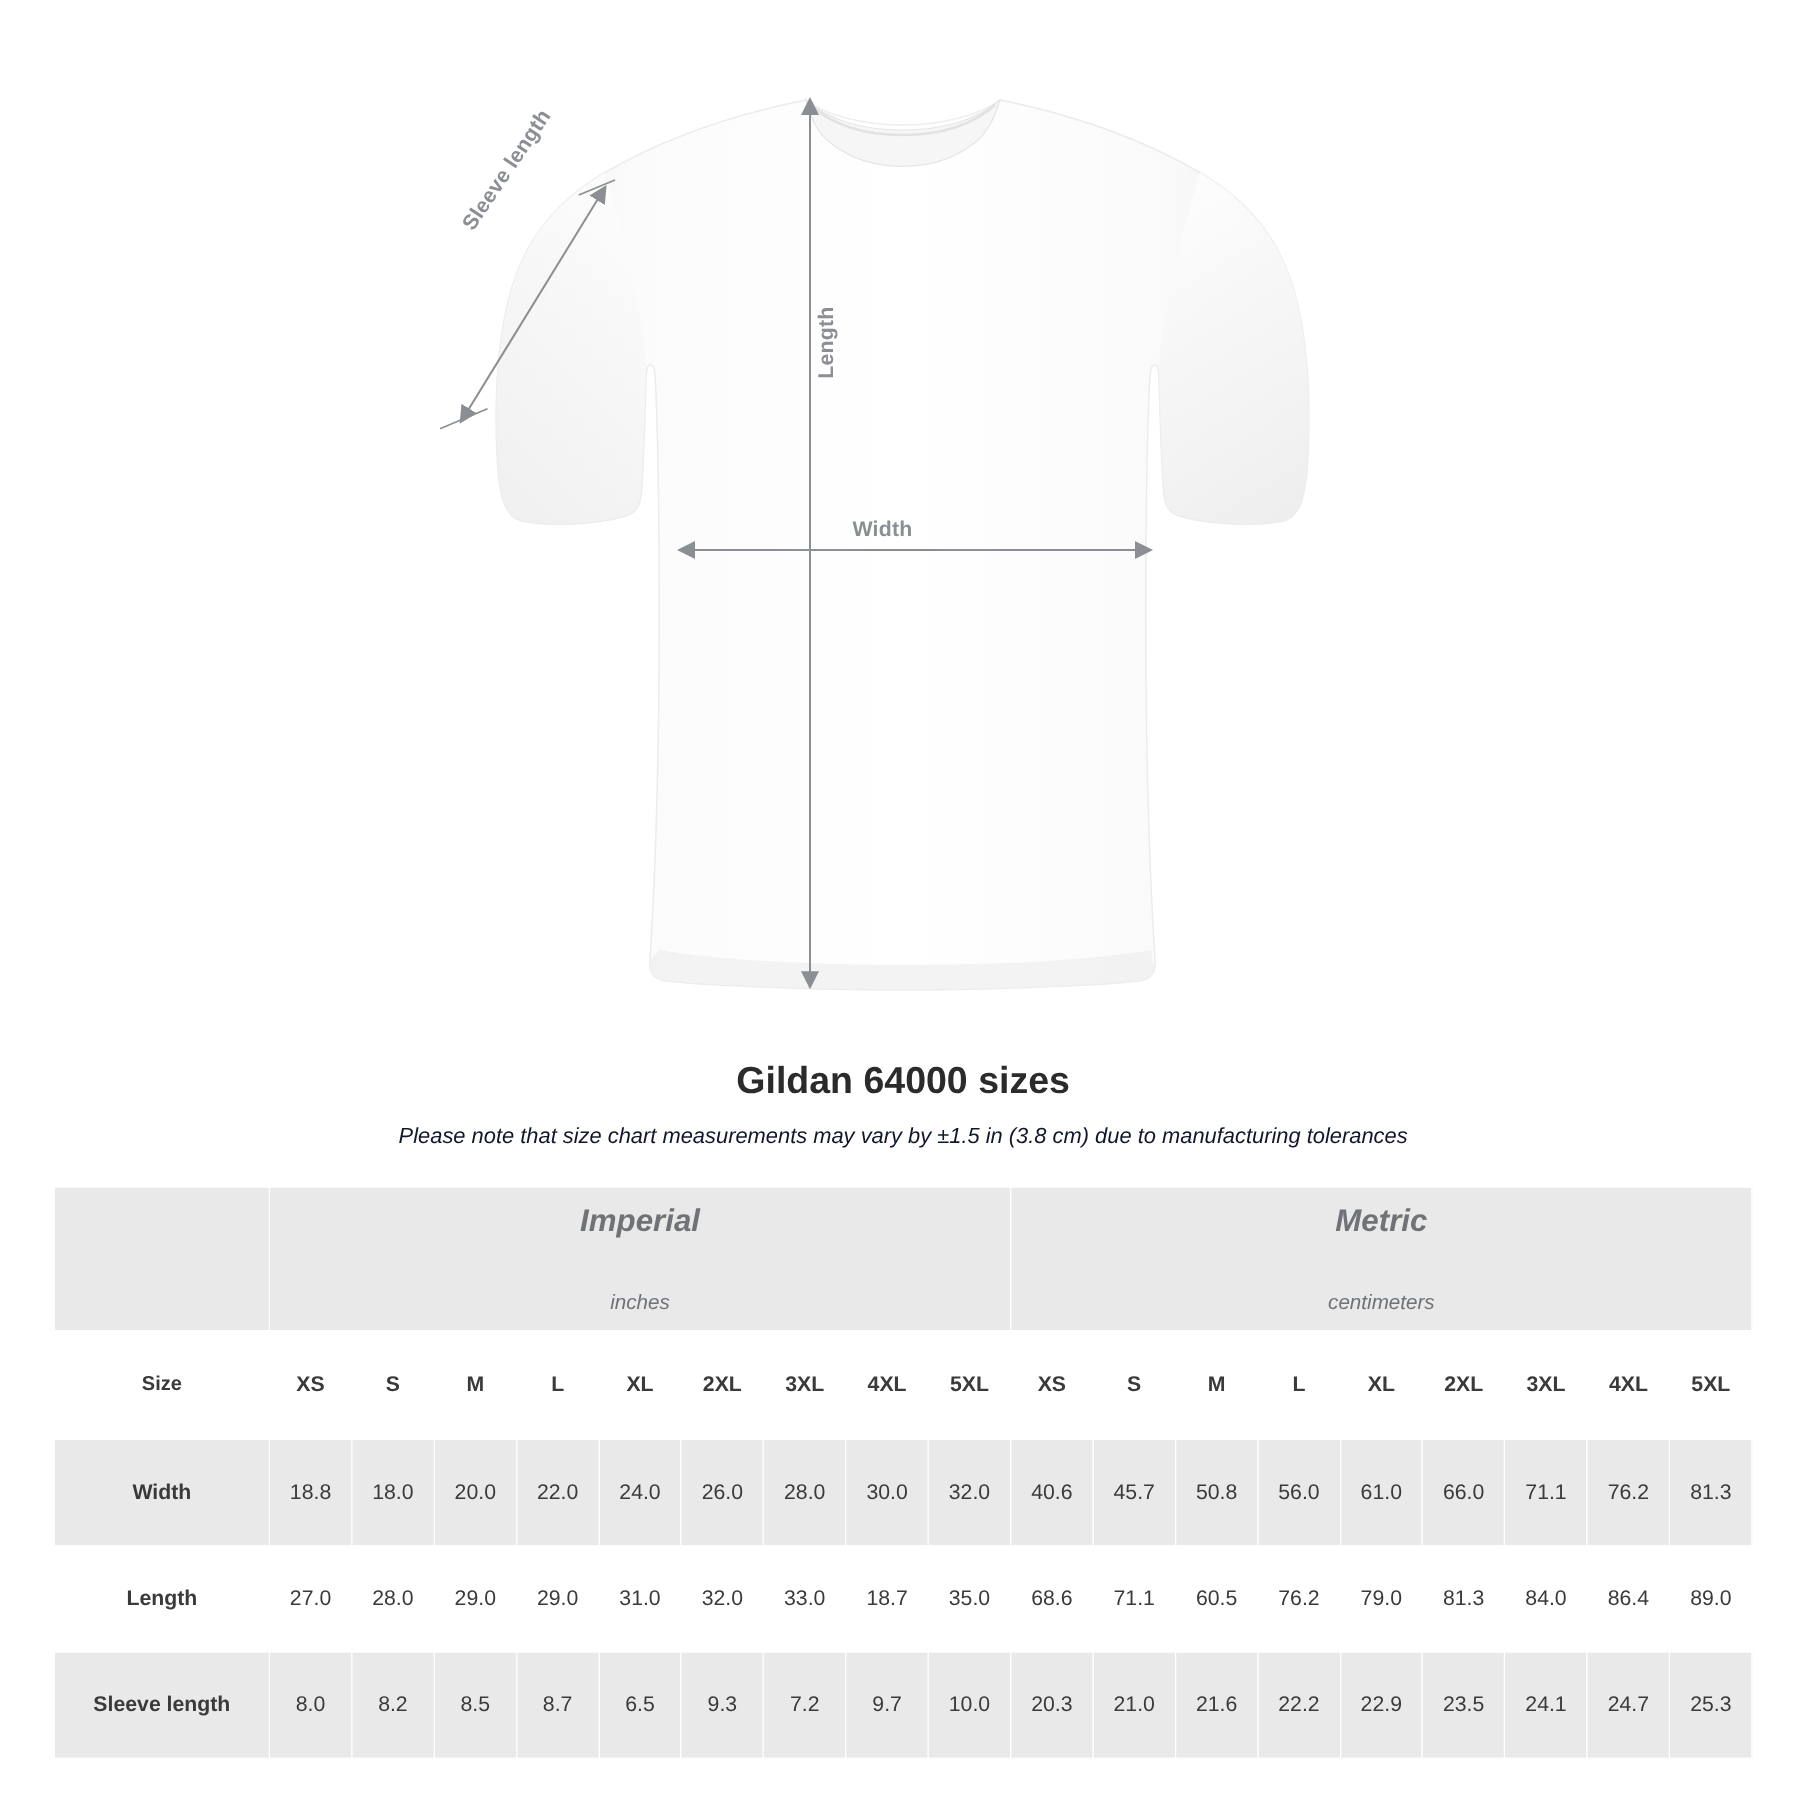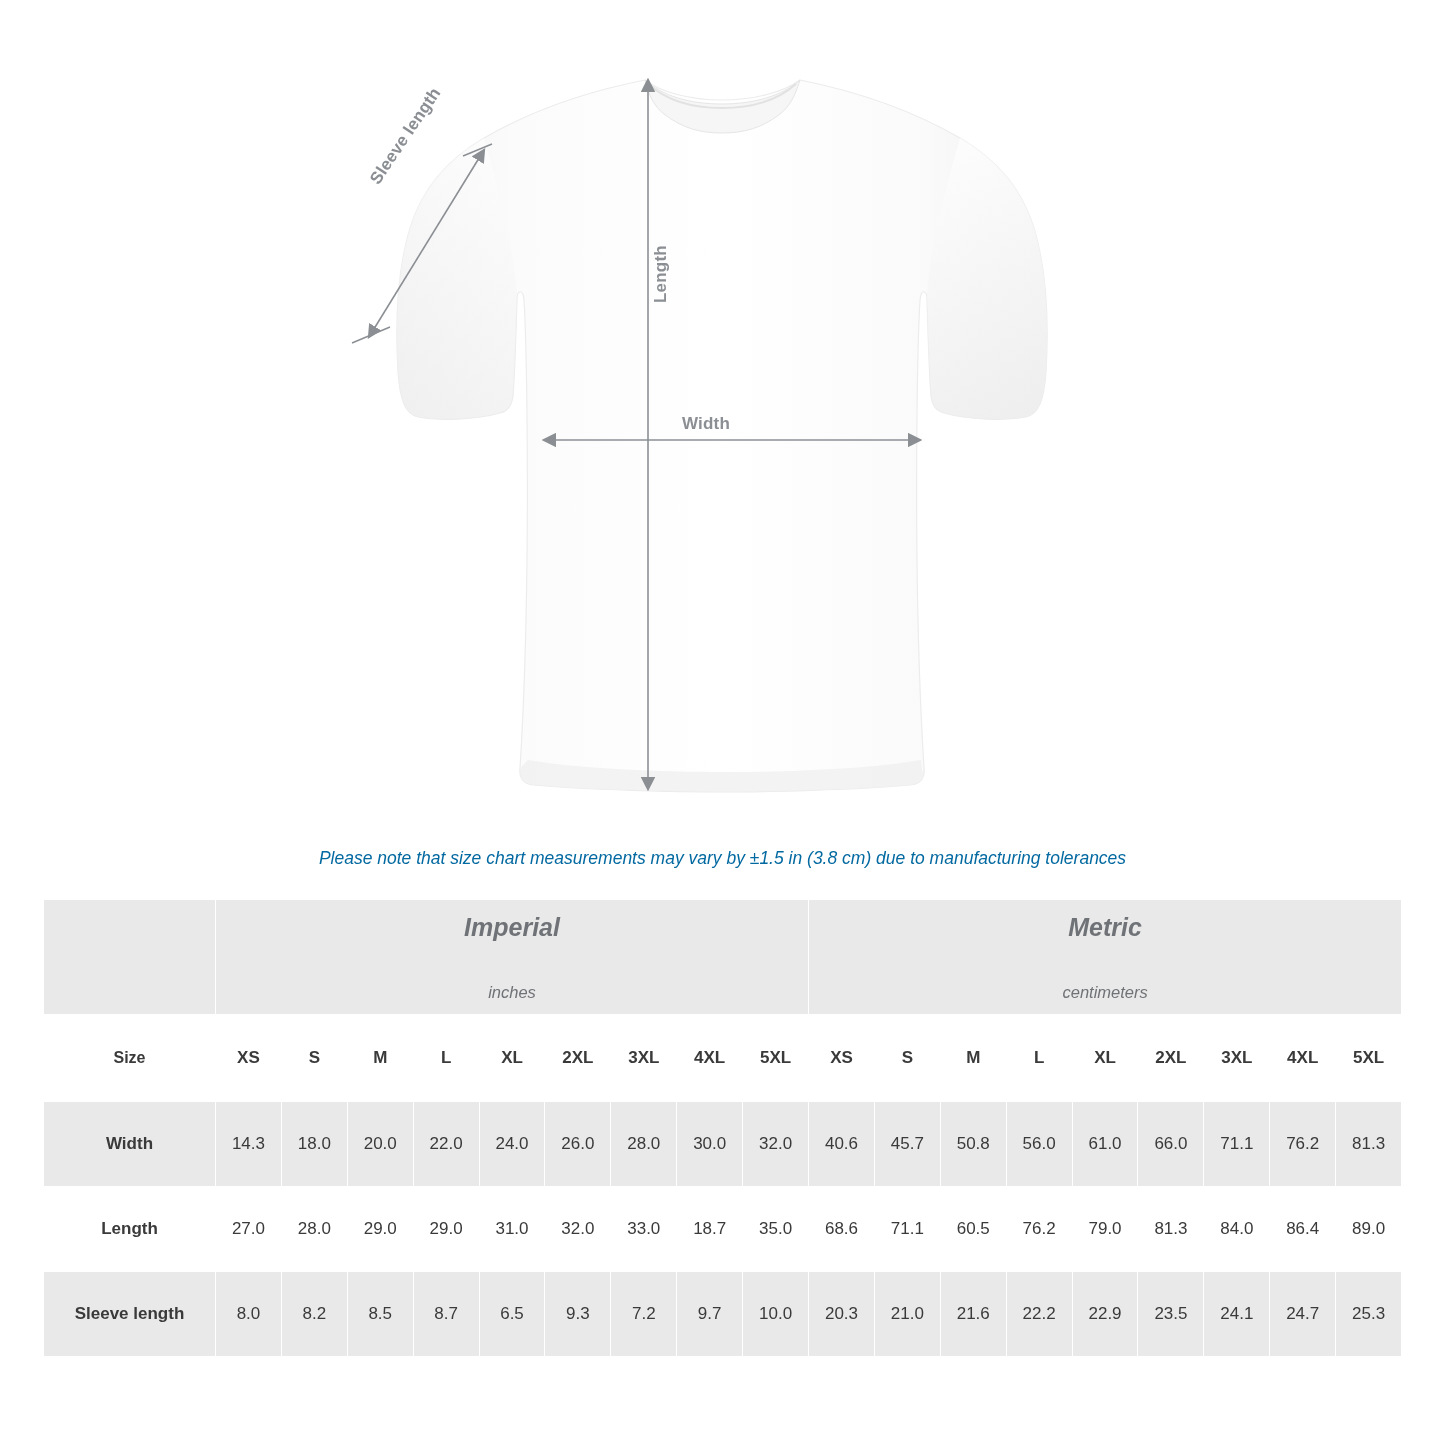--- a/index.html
+++ b/index.html
@@ -61,21 +61,21 @@
   }
   .chart-title {
     font-size: 30px;
     font-weight: bold;
     color: #2b2b2b;
     margin: 0;
   }
   .chart-note {
     font-size: 17.5px;
     font-style: italic;
-    color: #0369a1;
+    color: #0f172a;
     margin: 16px 0 0 0;
   }
 
   
   .table-wrap {
     margin: 30px 43px 0 43px;
   }
   table.size-table {
     border-collapse: collapse;
     width: 1359px;
@@ -215,20 +215,21 @@
       <line x1="544" y1="440" x2="920" y2="440" marker-start="url(#arrow-start)" marker-end="url(#arrow-end)"></line>
     </g>
   </svg>
 
   <div class="dim-label label-sleeve">Sleeve length</div>
   <div class="dim-label label-length">Length</div>
   <div class="dim-label label-width">Width</div>
 </div>
 
 <div class="title-block">
+  <h1 class="chart-title">Gildan 64000 sizes</h1>
   <p class="chart-note">Please note that size chart measurements may vary by ±1.5 in (3.8 cm) due to manufacturing tolerances</p>
 </div>
 
 <div class="table-wrap">
   <table class="size-table">
     <colgroup>
       <col style="width:172px">
       <col span="18" style="width:65.9px">
     </colgroup>
     <tbody>
@@ -261,21 +262,21 @@
         <td>L</td>
         <td>XL</td>
         <td>2XL</td>
         <td>3XL</td>
         <td>4XL</td>
         <td>5XL</td>
       </tr>
 
       <tr class="data-row row-shade">
         <td class="rowlabel">Width</td>
-        <td>14.3</td>
+        <td>18.8</td>
         <td>18.0</td>
         <td>20.0</td>
         <td>22.0</td>
         <td>24.0</td>
         <td>26.0</td>
         <td>28.0</td>
         <td>30.0</td>
         <td>32.0</td>
         <td>40.6</td>
         <td>45.7</td>

